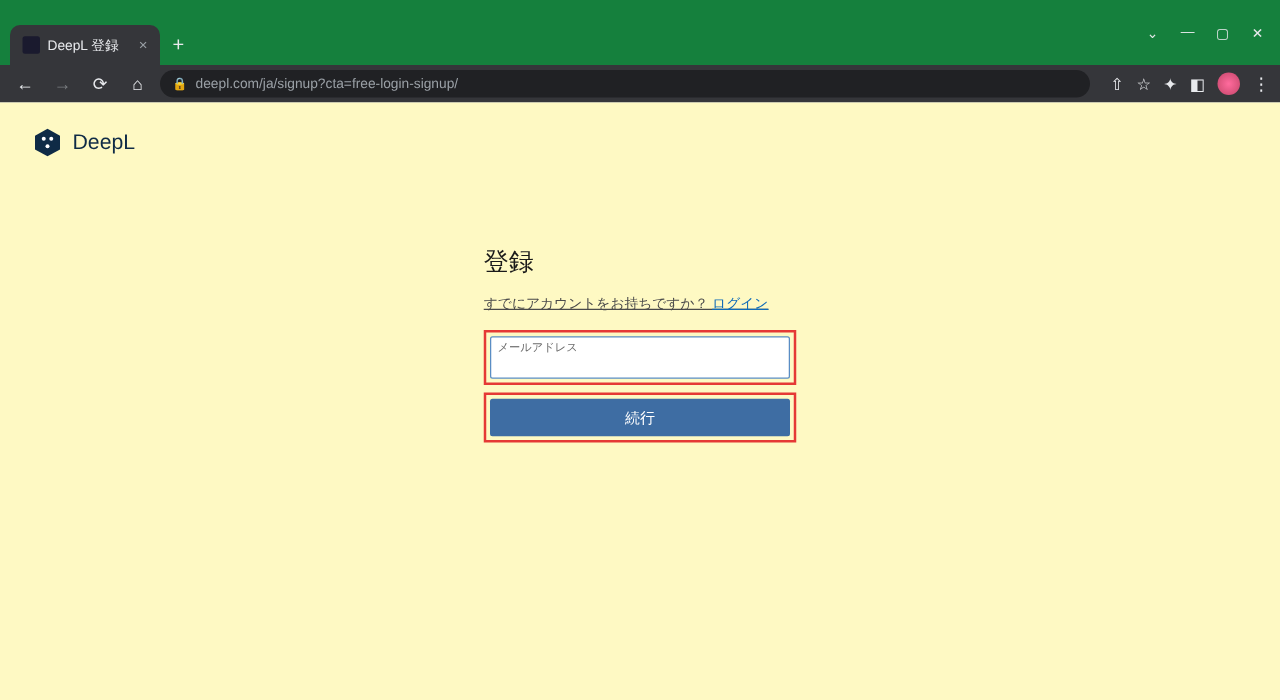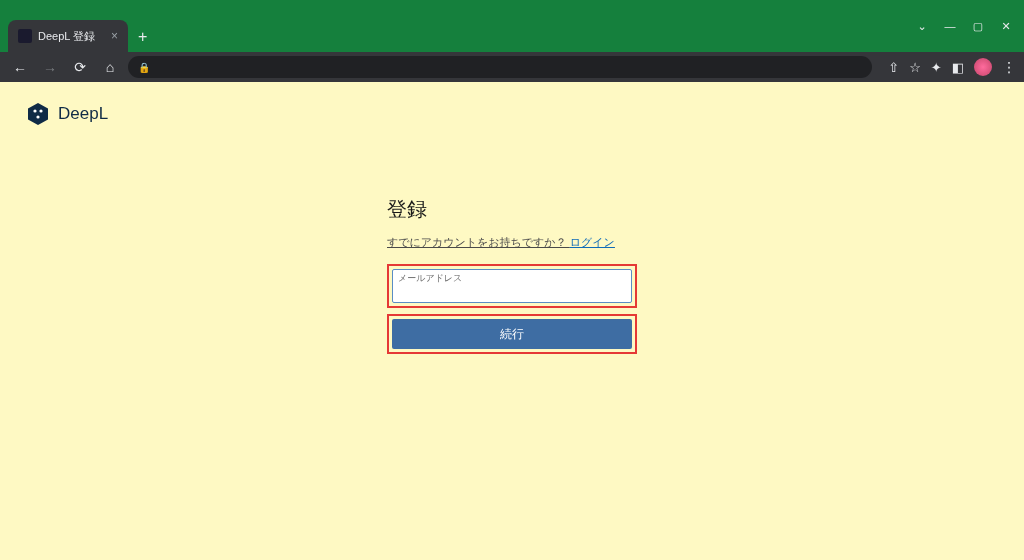--- a/index.html
+++ b/index.html
@@ -62,20 +62,21 @@
   </div>
 </div>
 
 <div class="browser-toolbar">
   <div class="nav-btn">←</div>
   <div class="nav-btn dim">→</div>
   <div class="nav-btn">⟳</div>
   <div class="nav-btn">⌂</div>
   <div class="url-bar">
     <span class="lock-icon">🔒</span>
+    <span class="url-text">deepl.com/ja/signup?cta=free-login-signup/</span>
   </div>
   <div class="toolbar-right">
     <span class="toolbar-icon">⇧</span>
     <span class="toolbar-icon">☆</span>
     <span class="toolbar-icon">✦</span>
     <span class="toolbar-icon">◧</span>
     <div class="avatar"></div>
     <span class="menu-dots">⋮</span>
   </div>
 </div>

